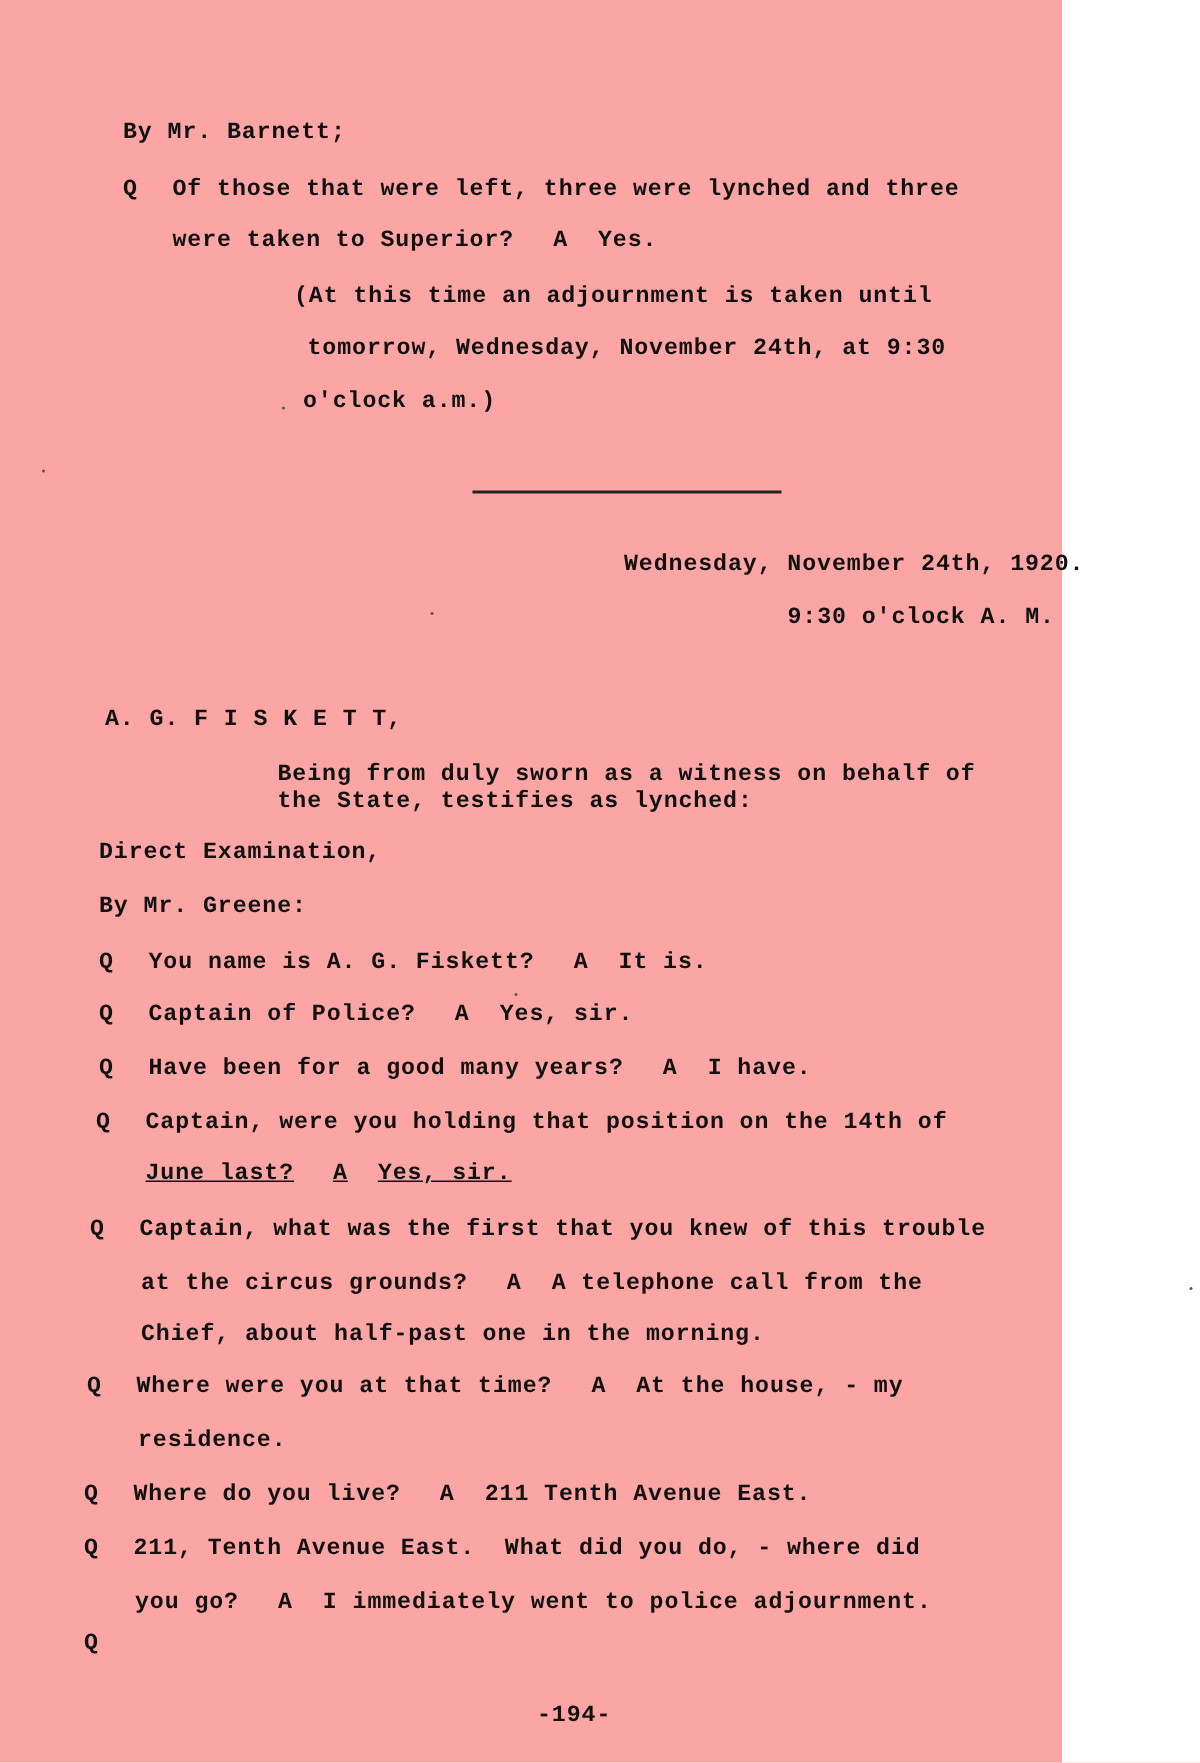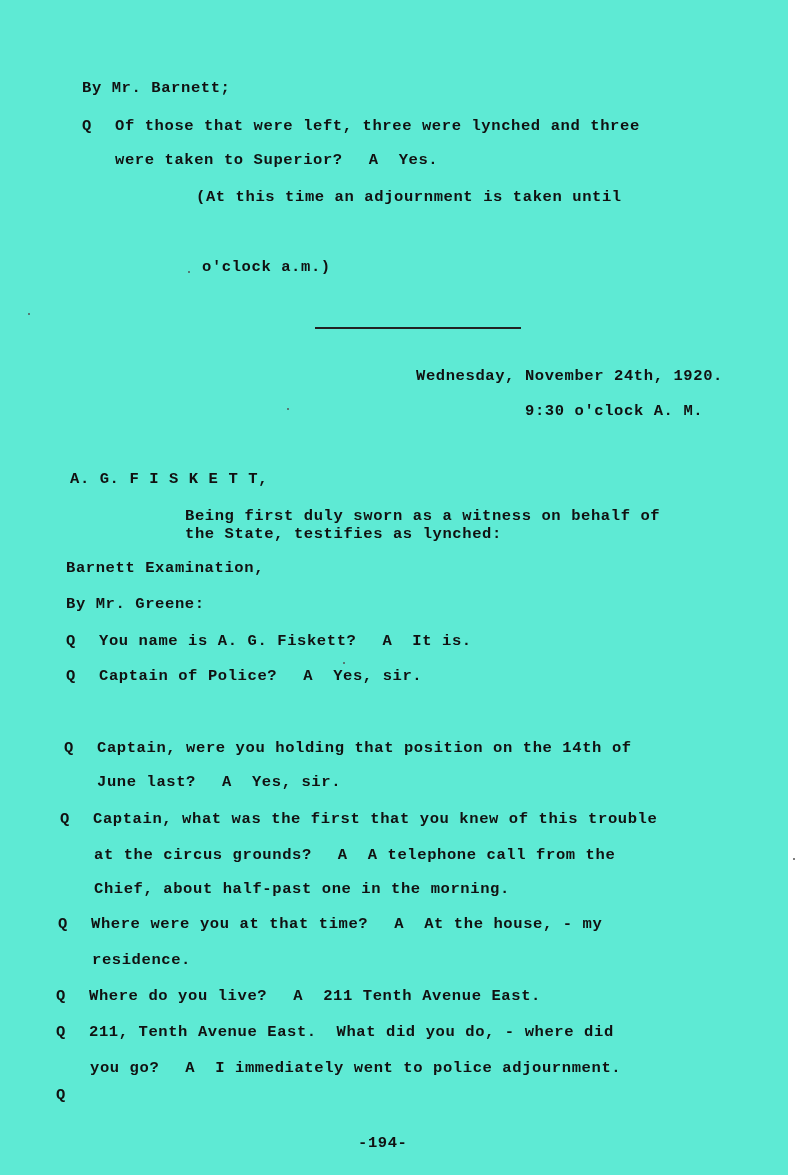--- a/index.html
+++ b/index.html
@@ -1,19 +1,19 @@
 <!DOCTYPE html>
 <html><head>
 <meta charset="utf-8">
 <style>
   html, body { margin: 0; padding: 0; background: #ffffff; }
   body { width: 800px; height: 1175px; position: relative; overflow: hidden; }
   .page {
-    position: absolute; left: 0; top: 0; width: 788px; height: 1175px;
-    background: #5eead4; color: #111111;
+    position: absolute; left: 0; top: 0; width: 708px; height: 1175px;
+    background: #fca5a5; color: #111111;
     font-family: "Liberation Mono", "DejaVu Sans Mono", monospace;
     font-weight: bold; font-size: 15.5px; letter-spacing: 0.6px;
   }
   .line { position: absolute; white-space: pre; line-height: 20px; }
   .rule { position: absolute; left: 315px; top: 327px; width: 206px; height: 2px; background: #222; }
   .qa-gap { display: inline-block; width: 26px; }
   .ans-gap { display: inline-block; width: 20px; }
   .marker { display: inline-block; width: 33px; }
   .speck { position: absolute; width: 2px; height: 2px; background: #555; border-radius: 1px; }
 </style>
@@ -21,40 +21,42 @@
 <body>
 
 <div class="page">
 
   <div class="line" style="left:82px; top:78px;">By Mr. Barnett;</div>
 
   <div class="line" style="left:82px; top:116px;"><span class="marker">Q</span><span>Of those that were left, three were lynched and three</span></div>
   <div class="line" style="left:196px; top:187px;">(At this time an adjournment is taken until</div>
 
   <div class="line" style="left:115px; top:150px;"><span>were taken to Superior?</span><span class="qa-gap"></span><span>A</span><span class="ans-gap"></span><span>Yes.</span></div>
+  <div class="line" style="left:205px; top:222px;">tomorrow, Wednesday, November 24th, at 9:30</div>
   <div class="line" style="left:202px; top:257px;">o'clock a.m.)</div>
 
   <div class="rule"></div>
 
   <div class="line" style="left:416px; top:366px;">Wednesday, November 24th, 1920.</div>
   <div class="line" style="left:525px; top:401px;">9:30 o'clock A. M.</div>
 
   <div class="line" style="left:70px; top:469px;">A. G. F I S K E T T,</div>
-  <div class="line" style="left:185px; top:507px; line-height:18px;">Being first duly sworn as a witness on behalf of</div>
+  <div class="line" style="left:185px; top:507px; line-height:18px;">Being from duly sworn as a witness on behalf of</div>
   <div class="line" style="left:185px; top:525px; line-height:18px;">the State, testifies as lynched:</div>
-  <div class="line" style="left:66px; top:558px;">Barnett Examination,</div>
+  <div class="line" style="left:66px; top:558px;">Direct Examination,</div>
   <div class="line" style="left:66px; top:594px;">By Mr. Greene:</div>
 
   <div class="line" style="left:66px; top:631px;"><span class="marker">Q</span><span>You name is A. G. Fiskett?</span><span class="qa-gap"></span><span>A</span><span class="ans-gap"></span><span>It is.</span></div>
 
   <div class="line" style="left:66px; top:666px;"><span class="marker">Q</span><span>Captain of Police?</span><span class="qa-gap"></span><span>A</span><span class="ans-gap"></span><span>Yes, sir.</span></div>
 
+  <div class="line" style="left:66px; top:702px;"><span class="marker">Q</span><span>Have been for a good many years?</span><span class="qa-gap"></span><span>A</span><span class="ans-gap"></span><span>I have.</span></div>
 
   <div class="line" style="left:64px; top:738px;"><span class="marker">Q</span><span>Captain, were you holding that position on the 14th of</span></div>
-  <div class="line" style="left:97px; top:772px;"><span>June last?</span><span class="qa-gap"></span><span>A</span><span class="ans-gap"></span><span>Yes, sir.</span></div>
+  <div class="line" style="left:97px; top:772px;text-decoration:underline;"><span>June last?</span><span class="qa-gap"></span><span>A</span><span class="ans-gap"></span><span>Yes, sir.</span></div>
 
   <div class="line" style="left:60px; top:809px;"><span class="marker">Q</span><span>Captain, what was the first that you knew of this trouble</span></div>
   <div class="line" style="left:94px; top:845px;"><span>at the circus grounds?</span><span class="qa-gap"></span><span>A</span><span class="ans-gap"></span><span>A telephone call from the</span></div>
   <div class="line" style="left:94px; top:879px;">Chief, about half-past one in the morning.</div>
 
   <div class="line" style="left:58px; top:914px;"><span class="marker">Q</span><span>Where were you at that time?</span><span class="qa-gap"></span><span>A</span><span class="ans-gap"></span><span>At the house, - my</span></div>
   <div class="line" style="left:92px; top:950px;">residence.</div>
 
   <div class="line" style="left:56px; top:986px;"><span class="marker">Q</span><span>Where do you live?</span><span class="qa-gap"></span><span>A</span><span class="ans-gap"></span><span>211 Tenth Avenue East.</span></div>
 

